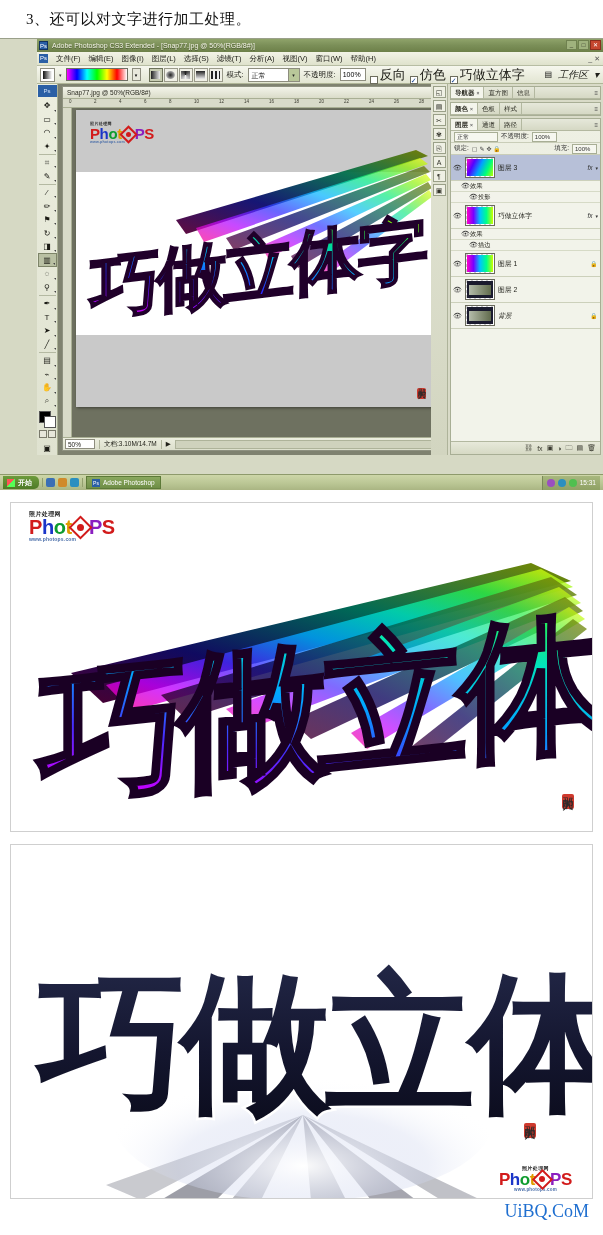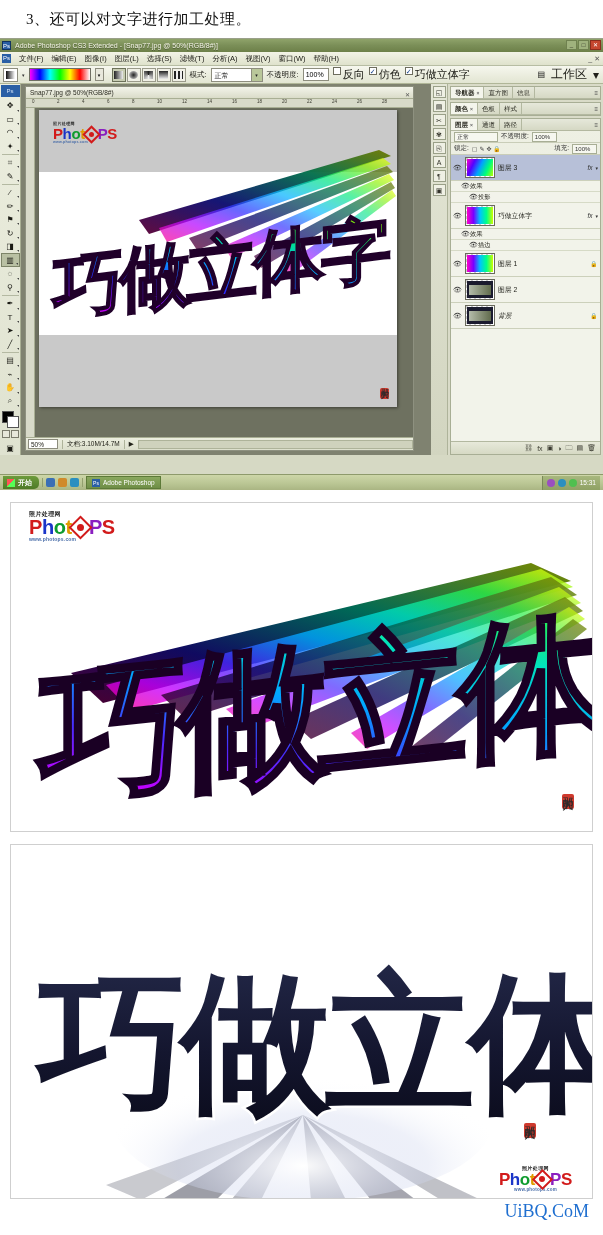--- a/index.html
+++ b/index.html
@@ -23,20 +23,21 @@
   }
 
   
   .ps-shot {
     position: relative;
     width: 603px;
     height: 452px;
     background: #d6d9c4;
     border-top: 1px solid #9aa08a;
     overflow: hidden;
+    padding-left: 37px;
   }
 
   
   .ps-titlebar {
     height: 13px;
     background: linear-gradient(180deg,#8fa36a 0%,#7b8f58 48%,#6d8049 100%);
     display: flex; align-items: center;
     padding: 0 2px;
     position: relative;
   }
@@ -92,26 +93,26 @@
   .gt.g4 i { background: linear-gradient(180deg,#222,#eee); }
   .gt.g5 i { background: repeating-linear-gradient(90deg,#222 0 2px,#eee 2px 4px); }
   .gt.sel { background:#c8cdb3; border-color:#6c7159; }
   .opt-lab { font-size: 7.5px; color: #20201a; white-space: nowrap; }
   .opt-select { width: 52px; height: 14px; background: #fff; border: 1px solid #8d8d7e;
     font-size: 7px; line-height: 13px; padding-left: 3px; color:#222; position: relative; }
   .opt-select .dd { position:absolute; right:0; top:0; width:11px; height:12px;
     background:#b9c79a; border-left:1px solid #8d8d7e; font-size:5px; text-align:center; line-height:12px; }
   .opt-num { width: 26px; height: 13px; background: #fff; border: 1px solid #8d8d7e;
     font-size: 7px; line-height: 12px; text-align: left; padding-left:2px; }
-  .cbx { display: flex; align-items: flex-start; gap: 2px; font-size: 11px; color:#20201a; }
+  .cbx { display: flex; align-items: flex-end; gap: 2px; font-size: 13px; color:#20201a; }
   .cbx .bx { width: 8px; height: 8px; border: 1px solid #6d6d5e; background: #fff;
     font-size: 7px; line-height: 7px; text-align: center; color:#14408a; }
   .cbx .bx.on::after { content: "\2713"; }
   .opt-right { position: absolute; right: 4px; display: flex; align-items: center; gap: 6px; }
-  .ws-btn { font-size: 12px; color:#20201a; }
+  .ws-btn { font-size: 10px; color:#20201a;font-style:italic; }
 
   
   .ps-body { display: flex; height: 371px; }
 
   
   .ps-tools {
     width: 21px; background: linear-gradient(180deg,#eceedf,#dfe2d0);
     border-right: 1px solid #a9af94;
     display: flex; flex-direction: column; align-items: center;
     padding-top: 1px;

